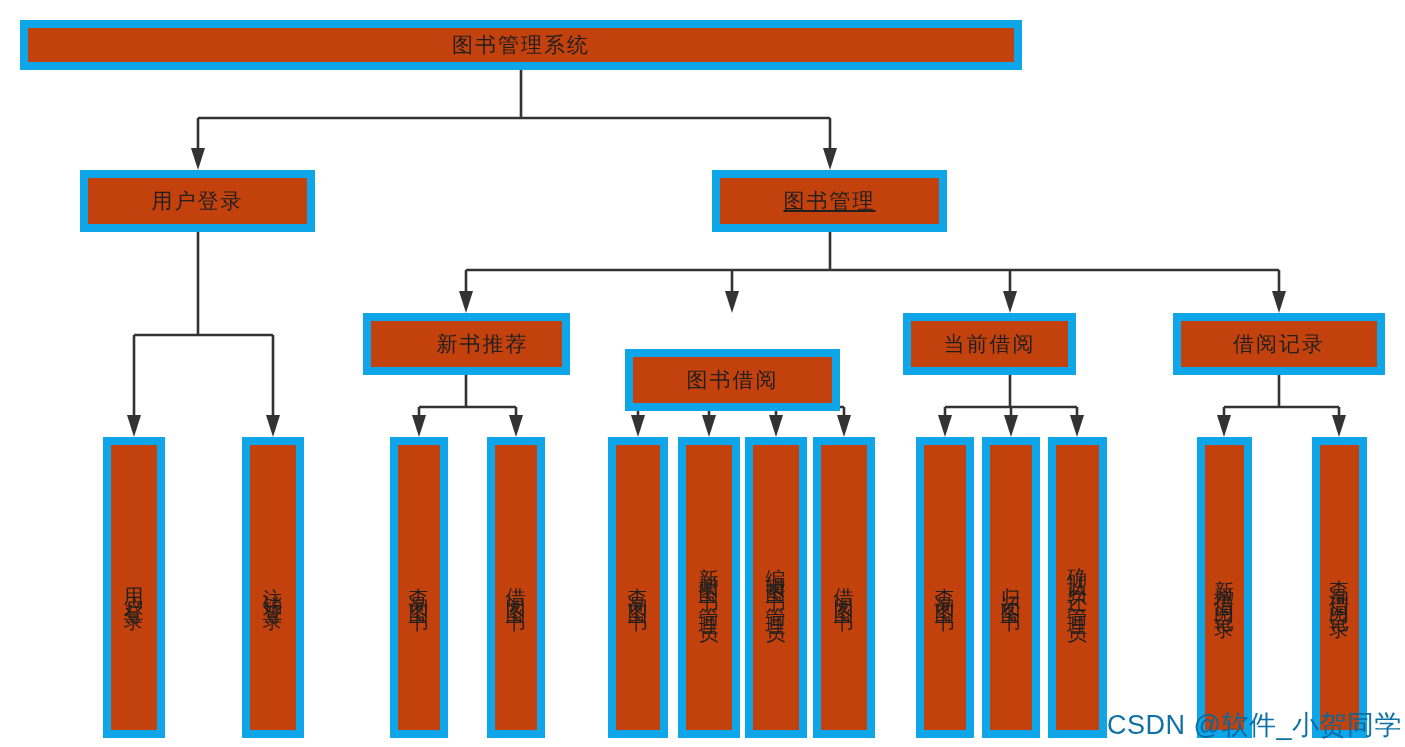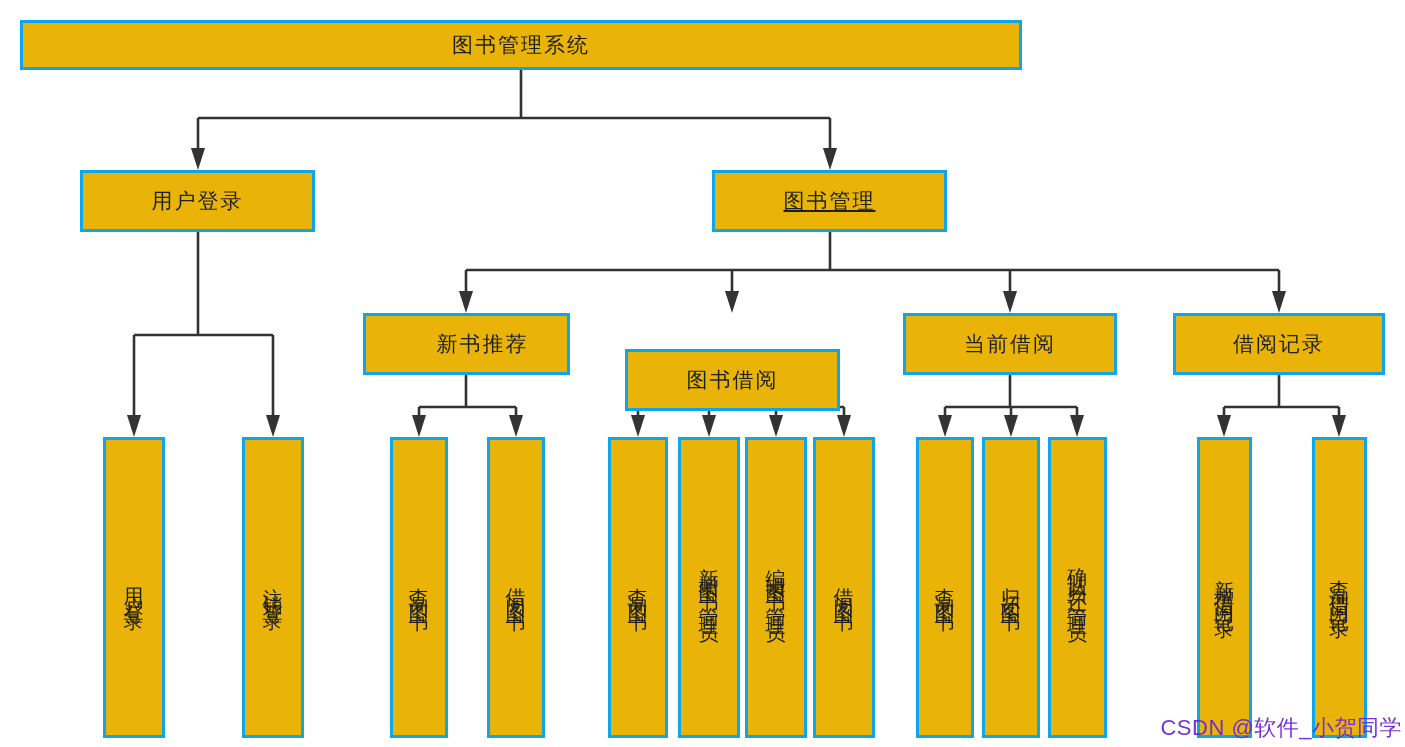--- a/index.html
+++ b/index.html
@@ -21,22 +21,22 @@
     stroke-width: 2.6;
     fill: none;
   }
   svg.connectors polygon {
     fill: #333333;
     stroke: none;
   }
   .box {
     position: absolute;
     box-sizing: border-box;
-    border: 3px solid #0ea5e9;
-    background: #eab308;
+    border: 8px solid #0ea5e9;
+    background: #c2410c;
     display: flex;
     align-items: center;
     justify-content: center;
     color: #1f1f1f;
   }
   .hlabel {
     font-size: 21px;
     letter-spacing: 2px;
     white-space: nowrap;
   }
@@ -44,22 +44,22 @@
     writing-mode: vertical-rl;
     text-orientation: mixed;
     font-size: 20px;
     letter-spacing: 8px;
     line-height: 1;
   }
   .watermark {
     position: absolute;
     right: 3px;
     bottom: 4px;
-    font-size: 22px;
-    color: #6d28d9;
+    font-size: 27px;
+    color: #0369a1;
     letter-spacing: 0.5px;
     white-space: nowrap;
     opacity: 0.95;
   }
 </style>
 </head>
 <body>
 
 <div id="canvas">
 
@@ -116,21 +116,21 @@
   <div class="box" style="left:712px; top:170px; width:235px; height:62px;text-decoration:underline;">
     <span class="hlabel">图书管理</span>
   </div>
 
   <div class="box" style="left:363px; top:313px; width:207px; height:62px;padding-left:32px;">
     <span class="hlabel">新书推荐</span>
   </div>
   <div class="box" style="left:625px; top:313px; width:215px; height:62px;margin-top:36px;">
     <span class="hlabel">图书借阅</span>
   </div>
-  <div class="box" style="left:903px; top:313px; width:214px; height:62px;">
+  <div class="box" style="left:903px; top:313px; width:173px; height:62px;">
     <span class="hlabel">当前借阅</span>
   </div>
   <div class="box" style="left:1173px; top:313px; width:212px; height:62px;">
     <span class="hlabel">借阅记录</span>
   </div>
 
   <div class="box" style="left:103px; top:437px; width:62px; height:301px;">
     <span class="vlabel">用户登录</span>
   </div>
   <div class="box" style="left:242px; top:437px; width:62px; height:301px;">

